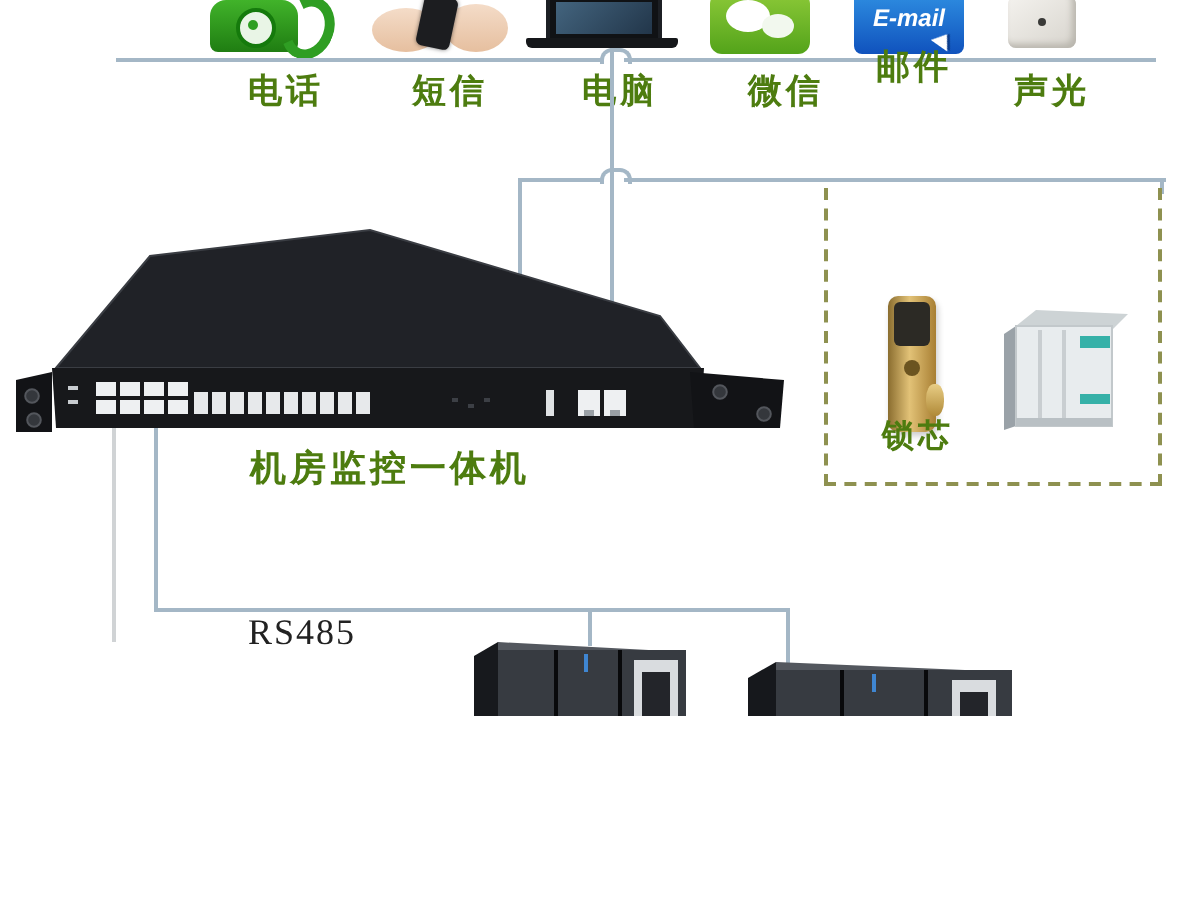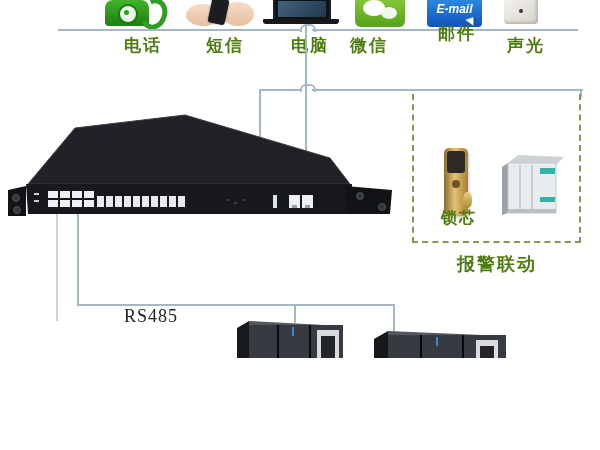--- a/index.html
+++ b/index.html
@@ -91,21 +91,21 @@
     <div class="soundlight"></div>
   </div>
 
   <div class="line" style="left:58px;top:29px;width:243px;height:2px;"></div>
   <div class="line" style="left:312px;top:29px;width:266px;height:2px;"></div>
   <div class="hop" style="left:300px;top:24px;"></div>
 
   <span class="lbl" style="left:143px;top:34px;">电话</span>
   <span class="lbl" style="left:225px;top:34px;">短信</span>
   <span class="lbl" style="left:310px;top:34px;">电脑</span>
-  <span class="lbl" style="left:369px;top:34px;font-family:Liberation Serif, serif;">微信</span>
+  <span class="lbl" style="left:393px;top:34px;font-family:Liberation Serif, serif;">微信</span>
   <span class="lbl" style="left:457px;top:22px;">邮件</span>
   <span class="lbl" style="left:526px;top:34px;">声光</span>
 
   <div class="line" style="left:305px;top:24px;width:2px;height:172px;"></div>
 
   <div class="line" style="left:259px;top:89px;width:42px;height:2px;"></div>
   <div class="line" style="left:312px;top:89px;width:271px;height:2px;"></div>
   <div class="hop" style="left:300px;top:84px;"></div>
   <div class="line" style="left:259px;top:90px;width:2px;height:48px;"></div>
   <div class="line" style="left:580px;top:90px;width:2px;height:7px;"></div>
@@ -164,41 +164,41 @@
 
     <rect x="265" y="85" width="4" height="13" fill="#dfe2e4"></rect>
 
     <g>
       <rect x="281" y="85" width="11" height="13" fill="#eef0f2"></rect>
       <rect x="294" y="85" width="11" height="13" fill="#eef0f2"></rect>
       <rect x="284" y="95" width="5" height="3" fill="#9aa0a6"></rect>
       <rect x="297" y="95" width="5" height="3" fill="#9aa0a6"></rect>
     </g>
   </svg>
+  <span class="lbl big" style="left:195px;top:222px;">机房监控一体机</span>
 
   <div class="dashed-box"></div>
   <div class="abs" style="left:444px;top:148px;width:24px;height:68px;">
     <div class="lock" style="left:0;top:0;">
       <div class="lock-reader"></div>
       <div class="lock-key"></div>
       <div class="lock-handle"></div>
     </div>
   </div>
   <svg class="abs" style="left:500px;top:153px;" width="66" height="64" viewBox="0 0 66 64">
     <polygon points="8,10 18,2 64,4 56,12" fill="#cdd3d5"></polygon>
     <polygon points="2,14 8,10 8,60 2,62" fill="#9aa2a8"></polygon>
     <rect x="8" y="10" width="48" height="50" fill="#e8ecee" stroke="#c2c8cb" stroke-width="1"></rect>
     <rect x="40" y="15" width="15" height="6" fill="#36b1a8"></rect>
     <rect x="40" y="44" width="15" height="5" fill="#36b1a8"></rect>
     <line x1="20" y1="12" x2="20" y2="58" stroke="#c9ced1" stroke-width="2"></line>
     <line x1="32" y1="12" x2="32" y2="58" stroke="#c9ced1" stroke-width="2"></line>
     <rect x="8" y="56" width="48" height="4" fill="#b9c0c4"></rect>
   </svg>
   <span class="lbl" style="left:459px;top:208px;font-size:16px;">锁芯</span>
-  <span class="lbl big" style="left:497px;top:252px;">报警联动</span>
 
   <span class="lbl plain" style="left:124px;top:306px;font-size:18px;">RS485</span>
 
   <svg class="abs" style="left:237px;top:318px;" width="106" height="130" viewBox="0 0 106 130">
     <polygon points="0,10 12,3 12,128 0,121" fill="#17191d"></polygon>
     <polygon points="12,3 106,8 106,12 12,7" fill="#53575e"></polygon>
     <rect x="12" y="7" width="94" height="121" fill="#373b41"></rect>
     <rect x="12" y="78" width="94" height="50" fill="#101116"></rect>
     <rect x="40" y="7" width="2" height="121" fill="#08090b"></rect>
     <rect x="72" y="7" width="2" height="121" fill="#08090b"></rect>

